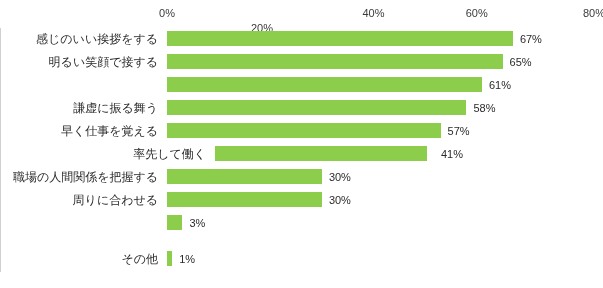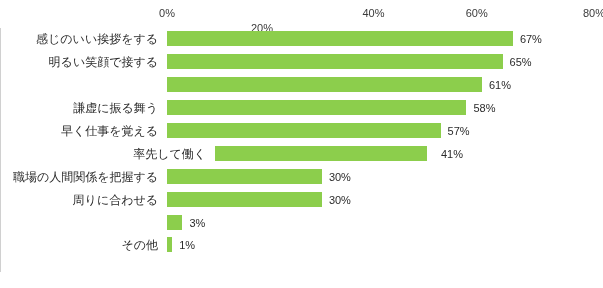--- a/index.html
+++ b/index.html
@@ -123,20 +123,20 @@
       </div>
       <div class="row" style="top: 189px;">
         <div class="cat-label">周りに合わせる</div>
         <div class="bar" style="width: 154.875px; background: rgb(140, 206, 76);"></div>
         <div class="val-label" style="left: 328.875px;">30%</div>
       </div>
       <div class="row" style="top: 212px;">
         <div class="bar" style="width: 15.4875px; background: rgb(140, 206, 76);"></div>
         <div class="val-label" style="left: 189.488px;">3%</div>
       </div>
-      <div class="row" style="top: 234px;">
+      <div class="row" style="top: 248px;">
         <div class="cat-label">その他</div>
         <div class="bar" style="width: 5.1625px; background: rgb(140, 206, 76);"></div>
         <div class="val-label" style="left: 179.162px;">1%</div>
       </div>
     </div>
 
 </div>
 
 </body></html>

